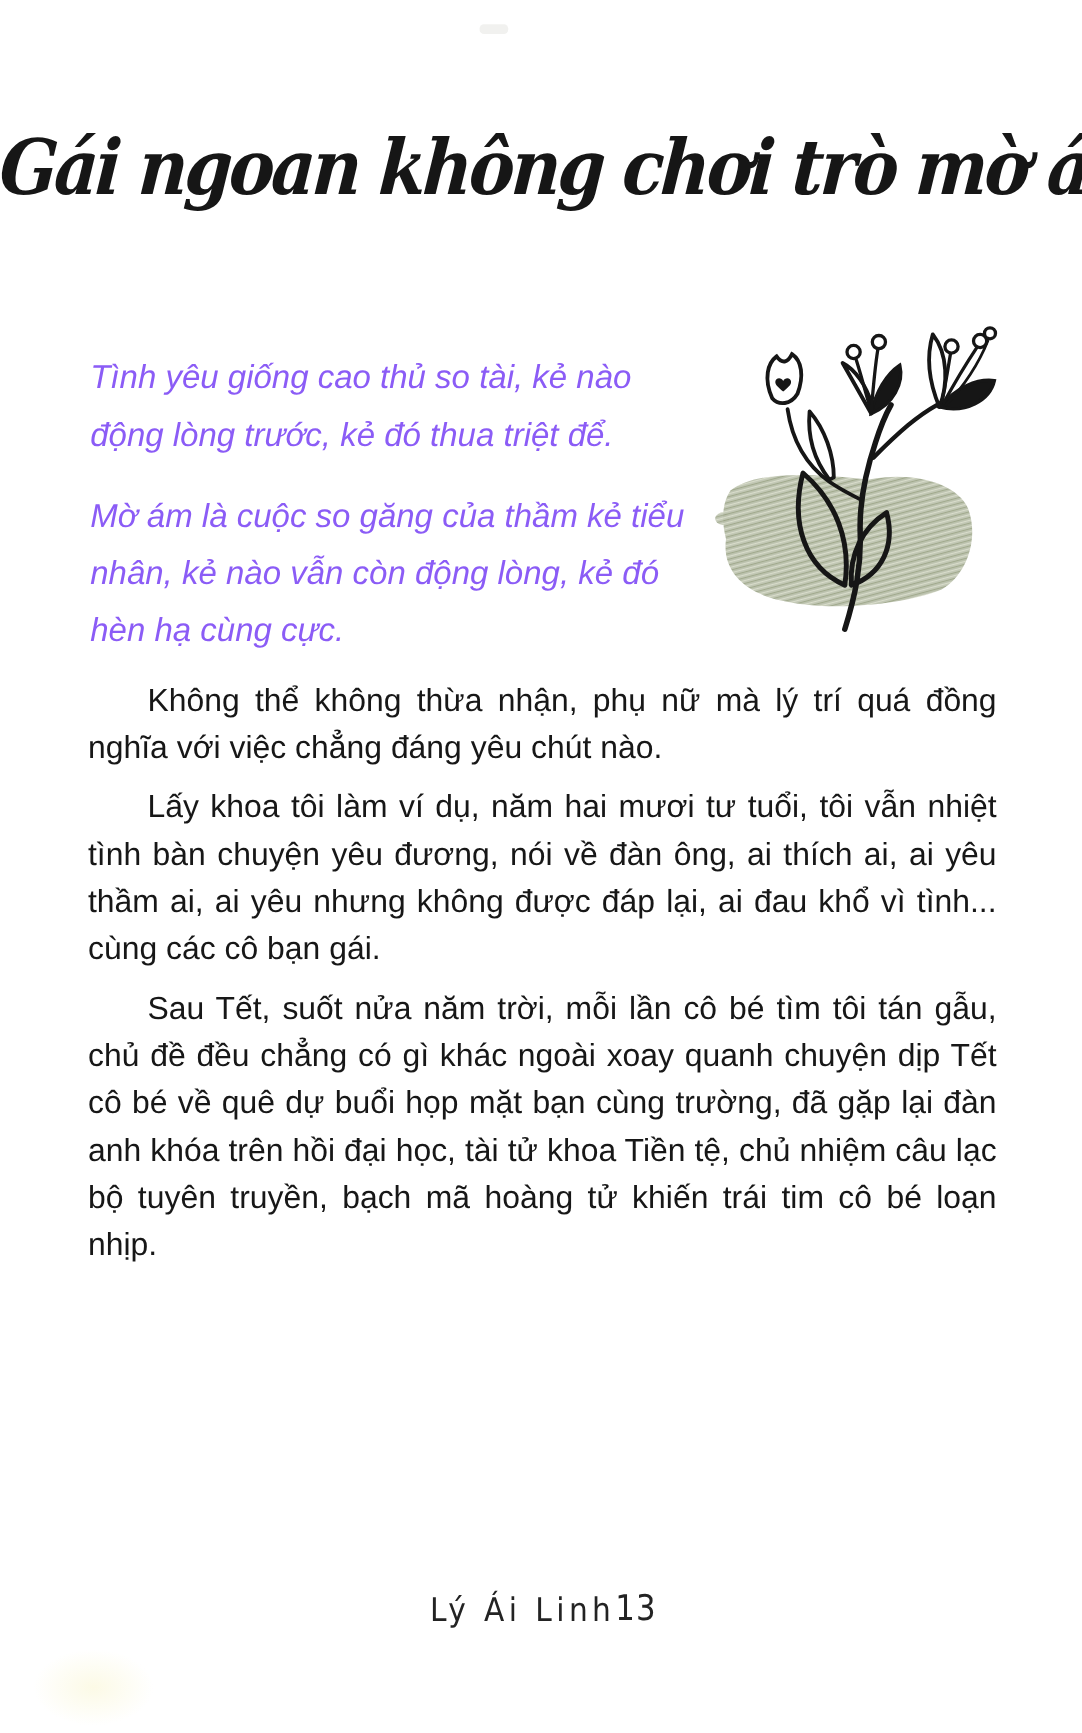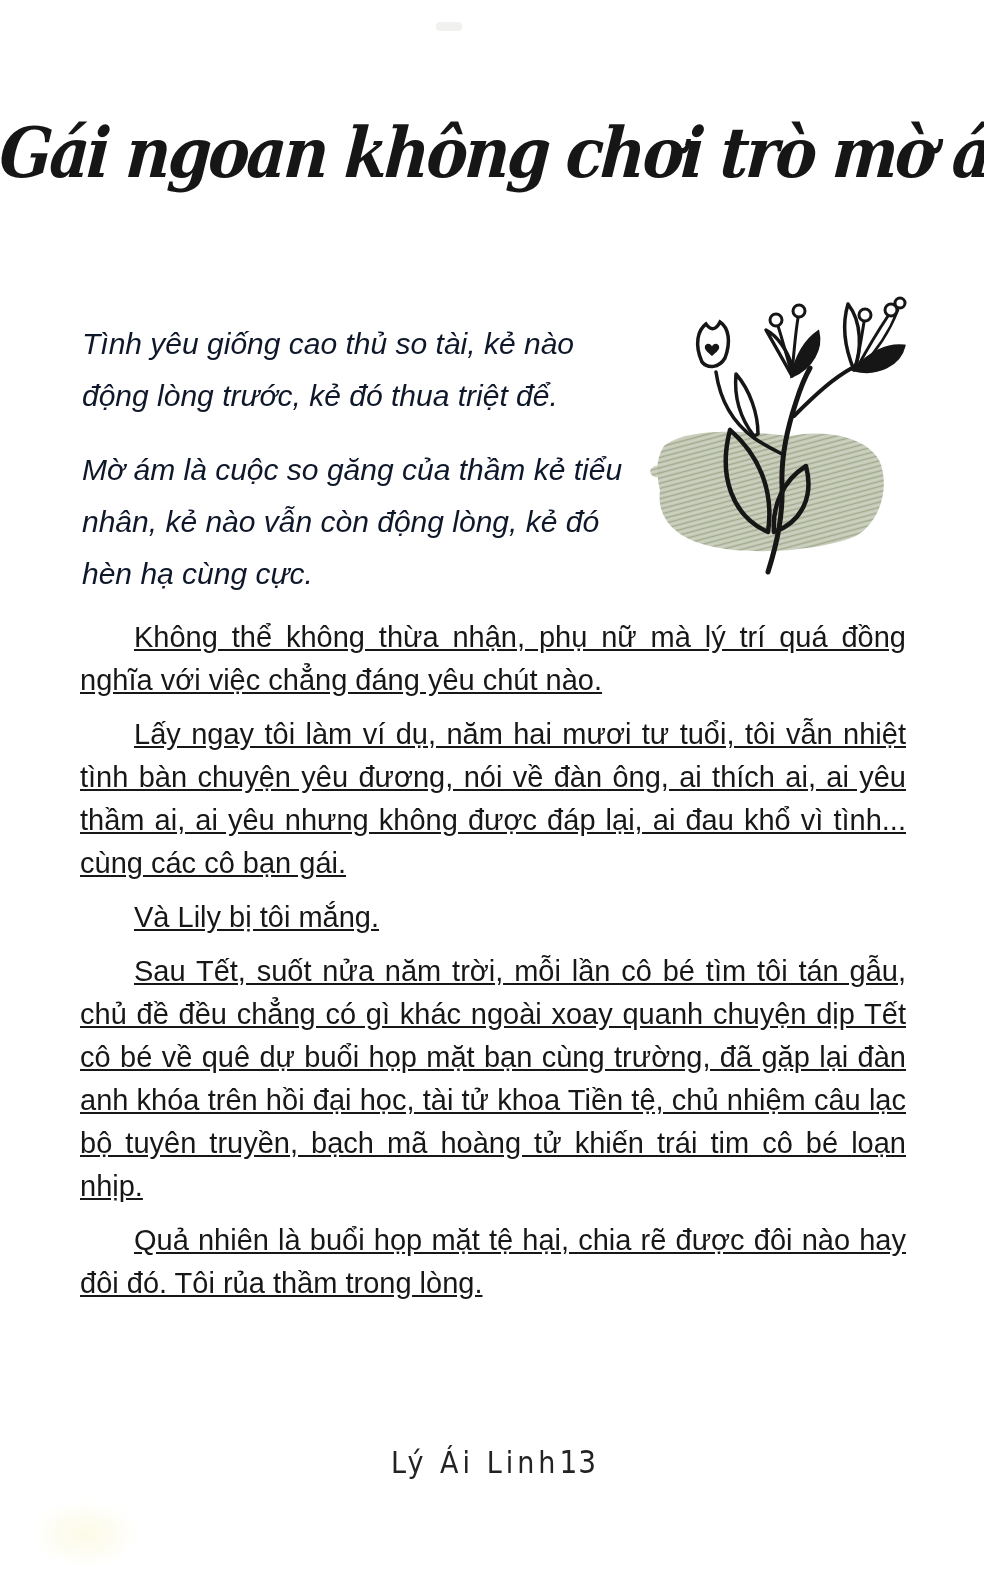--- a/index.html
+++ b/index.html
@@ -41,40 +41,40 @@
     color: #161616;
   }
   
   .epigraph {
     position: absolute;
     top: 318px; left: 82px;
     width: 548px;
     font-style: italic;
     font-size: 30px;
     line-height: 52px;
-    color: #0f172a;
+    color: #8b5cf6;
   }
   .epigraph p + p { margin-top: 22px; }
   
   .flower {
     position: absolute;
     top: 278px; left: 632px;
     width: 320px; height: 312px;
   }
   
   .body-text {
     position: absolute;
     top: 616px; left: 80px;
     width: 826px;
     font-size: 29px;
     line-height: 43px;
     text-align: justify;
     color: #171717;
   }
-  .body-text p { text-indent: 54px; margin-bottom: 11px; text-decoration: underline; }
+  .body-text p { text-indent: 54px; margin-bottom: 11px; }
   
   .footer {
     position: absolute;
     top: 1448px; left: 80px; right: 76px;
     display: flex;
     justify-content: center;
     align-items: baseline;
   }
   .footer .author {
     font-family: "DejaVu Sans", sans-serif;
@@ -156,24 +156,22 @@
       <circle cx="268" cy="25" r="5" fill="#ffffff" stroke="#161616" stroke-width="3"></circle>
 
       <path d="M 98 152 C 86 198, 100 238, 136 254 C 142 214, 128 178, 98 152 Z" fill="none" stroke="#161616" stroke-width="4.5" stroke-linejoin="round"></path>
 
       <path d="M 174 188 C 182 218, 170 244, 142 254 C 140 226, 152 202, 174 188 Z" fill="none" stroke="#161616" stroke-width="4.5" stroke-linejoin="round"></path>
     </svg>
   </div>
 
   <div class="body-text">
     <p>Không thể không thừa nhận, phụ nữ mà lý trí quá đồng nghĩa với việc chẳng đáng yêu chút nào.</p>
-    <p>Lấy ngay tôi làm ví dụ, năm hai mươi tư tuổi, tôi vẫn nhiệt tình bàn chuyện yêu đương, nói về đàn ông, ai thích ai, ai yêu thầm ai, ai yêu nhưng không được đáp lại, ai đau khổ vì tình... cùng các cô bạn gái.</p>
-    <p>Và Lily bị tôi mắng.</p>
+    <p>Lấy khoa tôi làm ví dụ, năm hai mươi tư tuổi, tôi vẫn nhiệt tình bàn chuyện yêu đương, nói về đàn ông, ai thích ai, ai yêu thầm ai, ai yêu nhưng không được đáp lại, ai đau khổ vì tình... cùng các cô bạn gái.</p>
     <p>Sau Tết, suốt nửa năm trời, mỗi lần cô bé tìm tôi tán gẫu, chủ đề đều chẳng có gì khác ngoài xoay quanh chuyện dịp Tết cô bé về quê dự buổi họp mặt bạn cùng trường, đã gặp lại đàn anh khóa trên hồi đại học, tài tử khoa Tiền tệ, chủ nhiệm câu lạc bộ tuyên truyền, bạch mã hoàng tử khiến trái tim cô bé loạn nhịp.</p>
-    <p>Quả nhiên là buổi họp mặt tệ hại, chia rẽ được đôi nào hay đôi đó. Tôi rủa thầm trong lòng.</p>
   </div>
 
   <div class="footer">
     <span class="author">Lý Ái Linh</span>
     <span class="page-number">13</span>
   </div>
 
 </div>
 
 </body></html>

